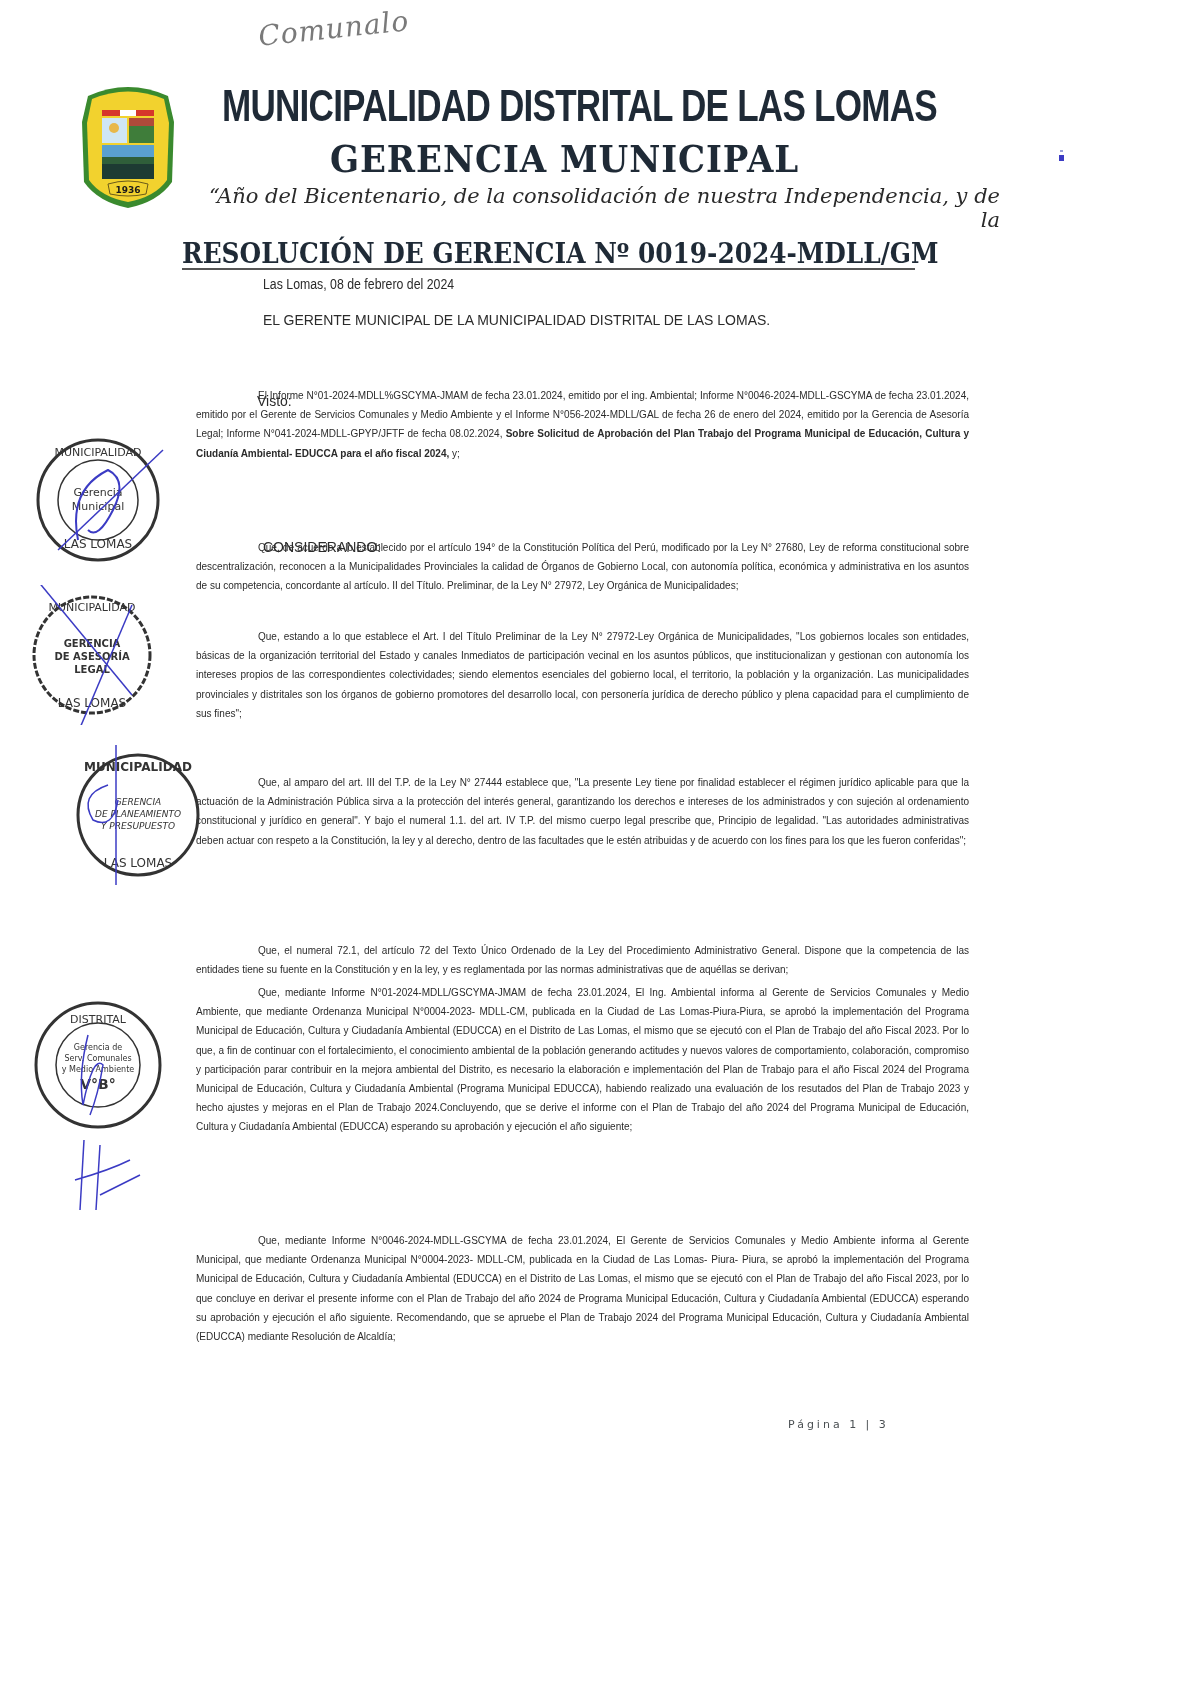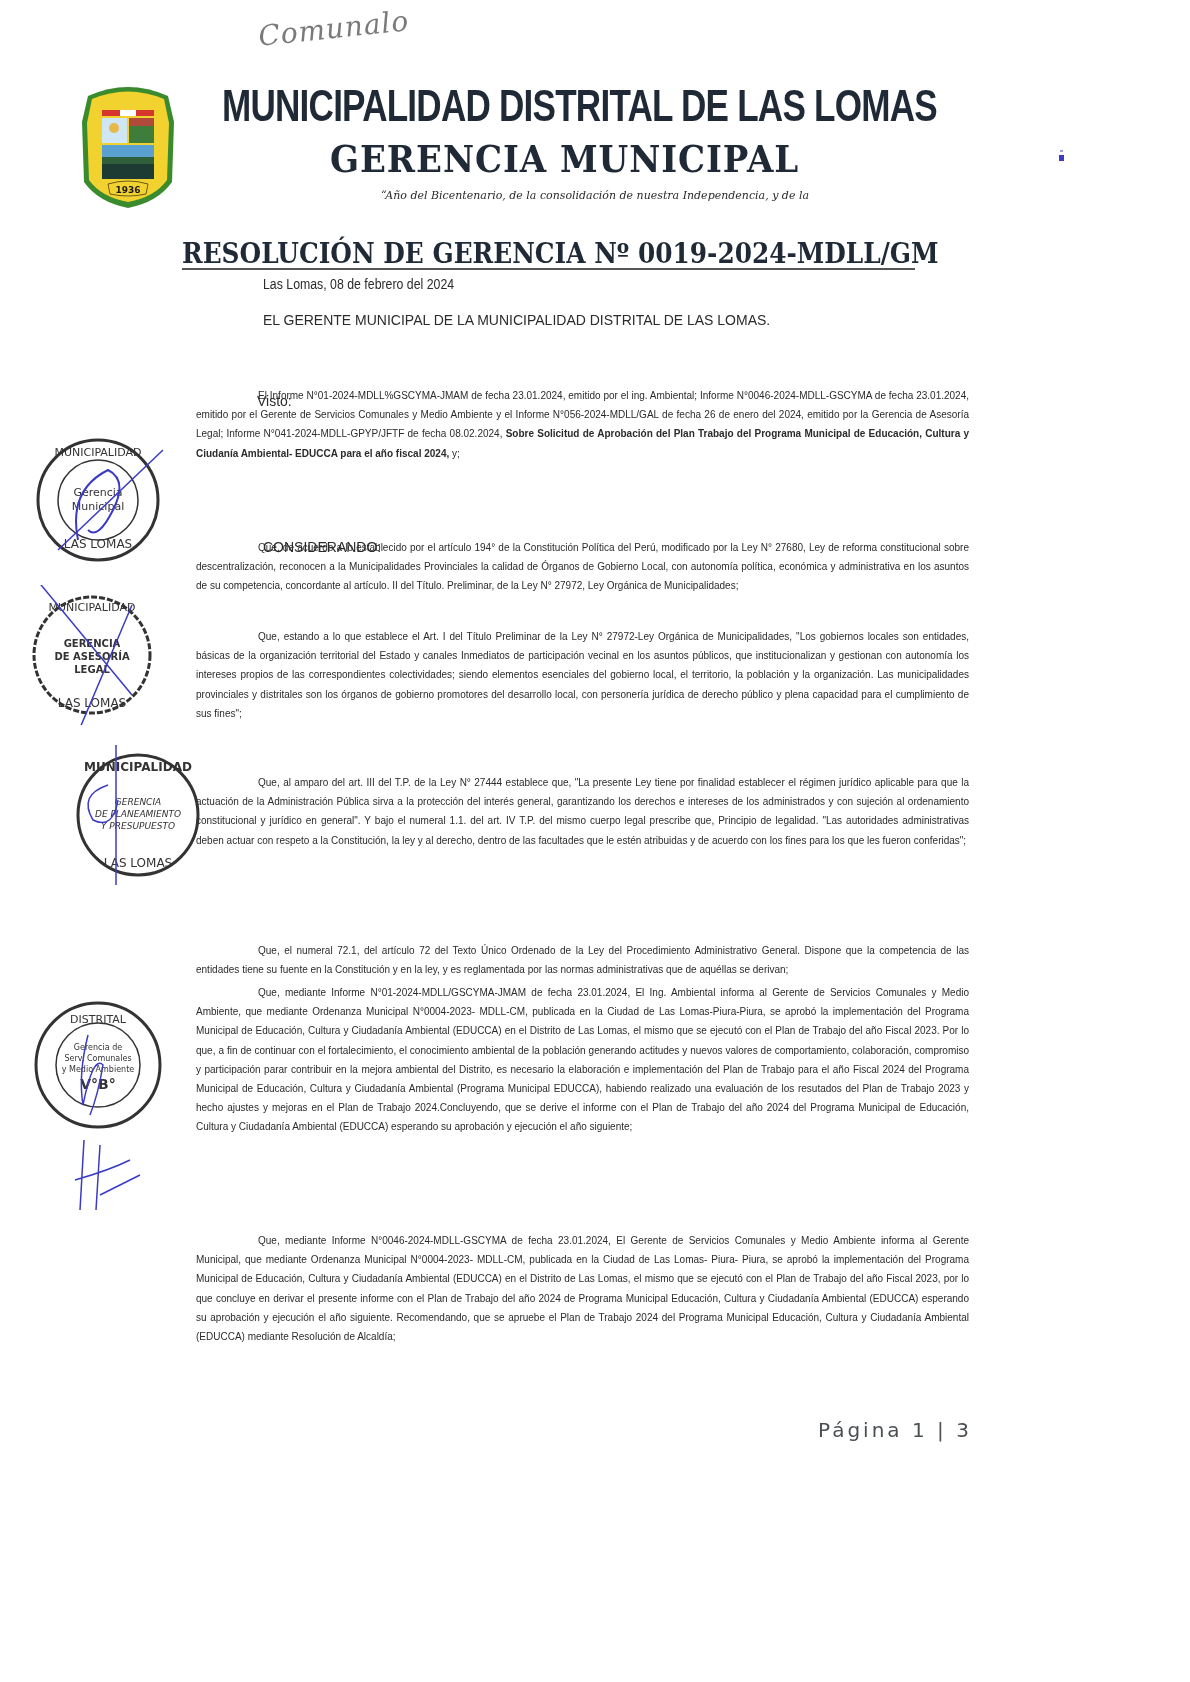--- a/index.html
+++ b/index.html
@@ -2,28 +2,28 @@
 <html><head>
 <meta charset="utf-8">
 <style>
   html, body { margin:0; padding:0; background:#ffffff; }
   body { width:1190px; height:1682px; position:relative; overflow:hidden; font-family:"Liberation Sans", sans-serif; color:#2b2b2b; }
   .abs { position:absolute; }
   .handwritten { left:258px; top:12px; font-family:"DejaVu Serif", serif; font-style:italic; font-size:28px; color:#7a7a7a; transform:rotate(-6deg); letter-spacing:1px; }
   .crest { left:78px; top:82px; width:100px; height:128px; }
   .title1 { left:222px; top:80px; width:720px; text-align:center; font-family:"Liberation Sans", sans-serif; font-weight:bold; font-size:45px; color:#1f2a36; transform:scaleX(0.78); transform-origin:left top; letter-spacing:-1px; white-space:nowrap; }
   .title2 { left:330px; top:137px; width:500px; font-family:"DejaVu Serif", serif; font-weight:bold; font-size:37px; color:#1f2a36; white-space:nowrap; letter-spacing:1px; transform:scaleX(0.92); transform-origin:left top; }
-  .motto { left:190px; top:184px; width:810px; text-align:center; font-family:"DejaVu Serif", serif; font-style:italic; font-size:11px; line-height:24px; color:#2a2a2a; }
+  .motto { left:190px; top:184px; width:810px; text-align:right; font-family:"DejaVu Serif", serif; font-style:italic; font-size:21px; line-height:24px; color:#2a2a2a; }
   .reso { left:182px; top:238px; width:740px; font-family:"DejaVu Serif", serif; font-weight:bold; font-size:27px; color:#1f2a36; white-space:nowrap; transform:scaleX(0.92); transform-origin:left top; }
   .rule { left:182px; top:268px; width:733px; height:2px; background:#555; }
   .date { left:263px; top:276px; font-size:14px; transform:scaleX(0.88); transform-origin:left top; white-space:nowrap; }
   .body-text { left:196px; width:773px; font-size:10px; line-height:19.2px; text-align:justify; color:#2b2b2b; }
   .para-indent { text-indent:62px; }
   .heading { font-size:14px; }
-  .footer { left:818px; top:1418px; font-family:"DejaVu Sans", sans-serif; font-size:20px; letter-spacing:3px; color:#4a4f52; }
+  .footer { left:788px; top:1418px; font-family:"DejaVu Sans", sans-serif; font-size:11px; letter-spacing:3px; color:#4a4f52; }
   .stamp { position:absolute; }
   .blue-dot { left:1057px; top:150px; width:10px; height:12px; }
   .b { font-weight:bold; }
 </style>
 </head>
 <body>
 
 <div class="abs handwritten">Comunalo</div>
 
 <svg class="abs crest" viewBox="0 0 100 128">

